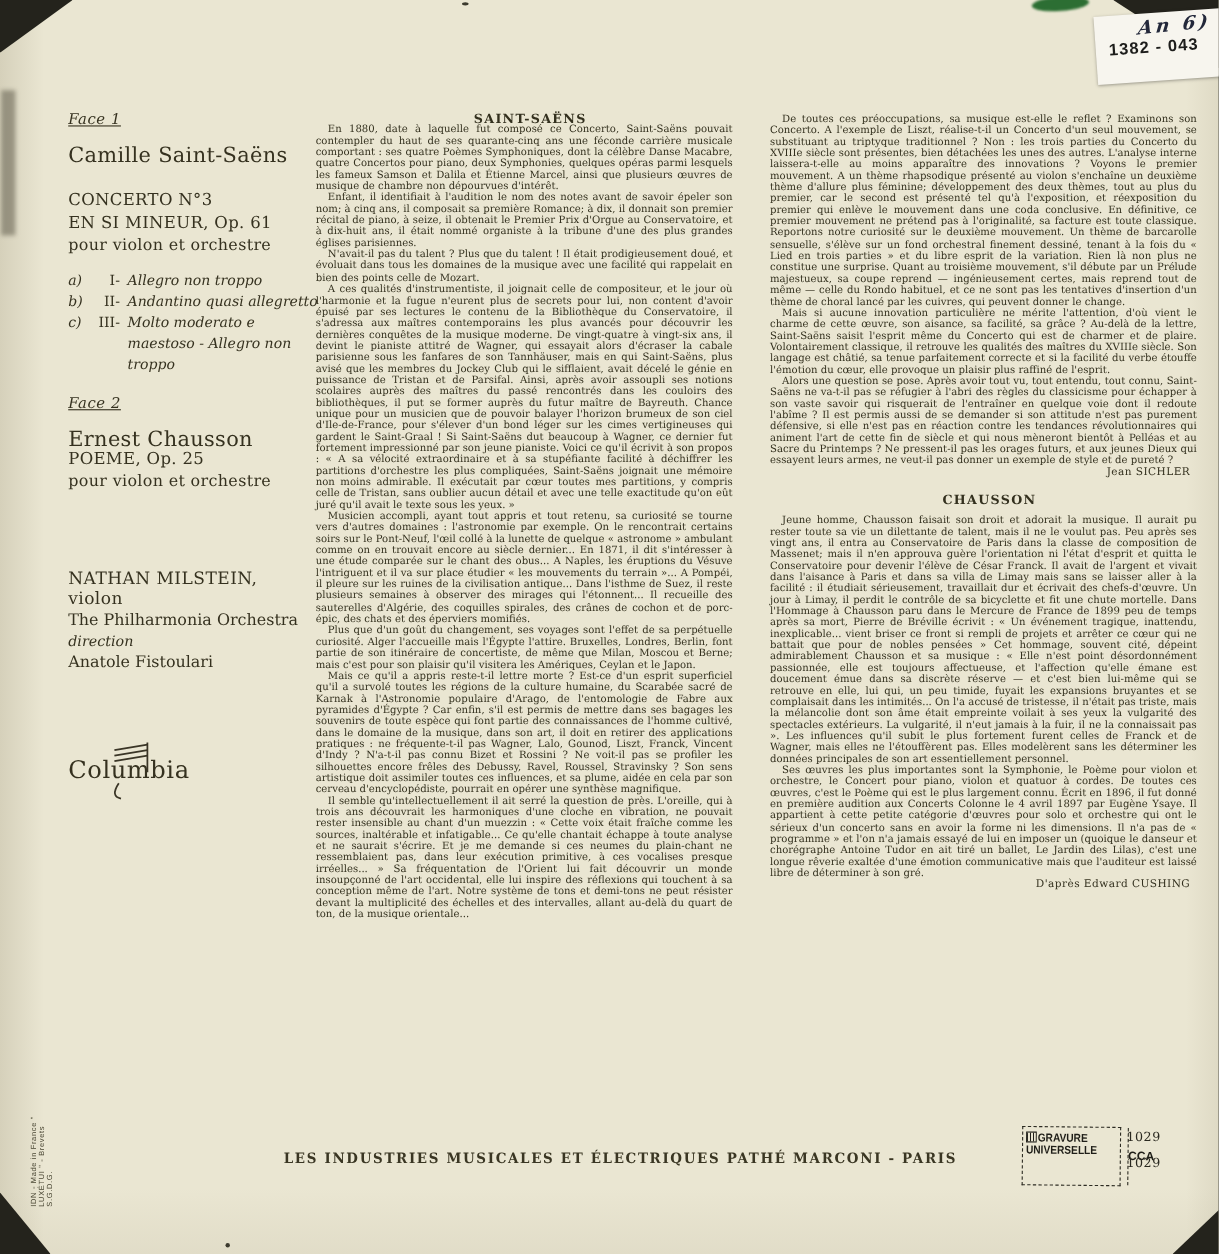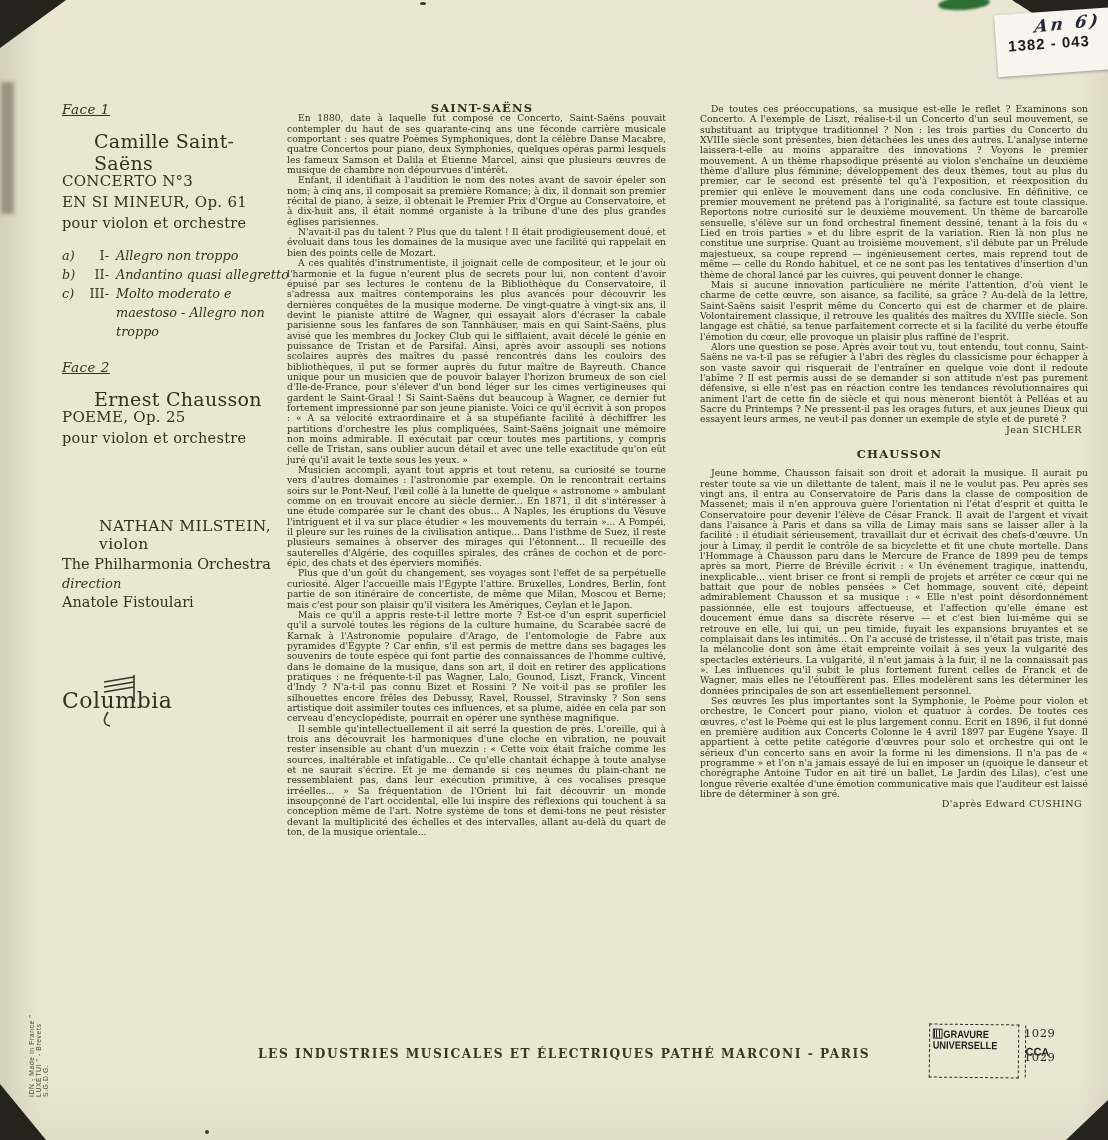--- a/index.html
+++ b/index.html
@@ -29,21 +29,21 @@
     transform:rotate(-4deg);box-shadow:0 1px 3px rgba(0,0,0,.35);padding:2px 6px;}
   .sticker .hand{display:block;margin-left:34px;font-style:italic;font-size:17px;
     color:#23283a;transform:skewX(-12deg) rotate(-2deg);font-weight:bold;letter-spacing:3px;}
   .sticker .num{display:block;margin-top:1px;margin-left:6px;
     font-family:"Liberation Sans",sans-serif;font-weight:bold;font-size:15px;
     letter-spacing:1px;color:#1d1d1b;}
   
   .leftcol{position:absolute;left:62px;top:0;width:226px;}
   .leftcol > div{position:absolute;left:0;}
   .face-label{font-style:italic;font-size:13.5px;text-decoration:underline;letter-spacing:.5px;}
-  .composer{font-size:19px;letter-spacing:.3px;margin-left:32px;}
+  .composer{font-size:19px;letter-spacing:.3px;}
   .work{font-size:15px;line-height:21px;letter-spacing:.3px;}
   .work .sub{font-size:14.5px;}
   .movements{font-size:12.8px;line-height:19px;width:232px;}
   .mv{display:grid;grid-template-columns:16px 34px 1fr;column-gap:2px;}
   .mv .pfx{font-style:italic;}
   .mv .rn{text-align:right;padding-right:5px;}
   .mv .ttl{font-style:italic;}
   .soloist{font-size:15.5px;letter-spacing:.4px;}
   .orch{font-size:14.5px;line-height:19px;}
   .orch .dir{font-style:italic;font-size:13px;}
@@ -128,21 +128,21 @@
         <span class="rn">III-</span>
         <span class="ttl">Molto moderato e maestoso - Allegro non troppo</span>
       </div>
     </div>
     <div class="face-label" style="top:359px;">Face 2</div>
     <div class="composer" style="top:388px;">Ernest Chausson</div>
     <div class="work" style="top:407px;">
       <div>POEME, Op. 25</div>
       <div class="sub">pour violon et orchestre</div>
     </div>
-    <div class="soloist" style="top:517px;margin-left:37px;">NATHAN MILSTEIN, violon</div>
+    <div class="soloist" style="top:517px;">NATHAN MILSTEIN, violon</div>
     <div class="orch" style="top:555px;">
       <div>The Philharmonia Orchestra</div>
       <div class="dir">direction</div>
       <div>Anatole Fistoulari</div>
     </div>
     <div class="columbia" style="top:668px;margin-top:20px;">
       <svg width="80" height="70" viewBox="0 0 80 70">
         <g stroke="#3a3526" stroke-width="1.6" fill="none">
           <line x1="14" y1="10" x2="44" y2="5"></line>
           <line x1="14" y1="15" x2="44" y2="10"></line>

